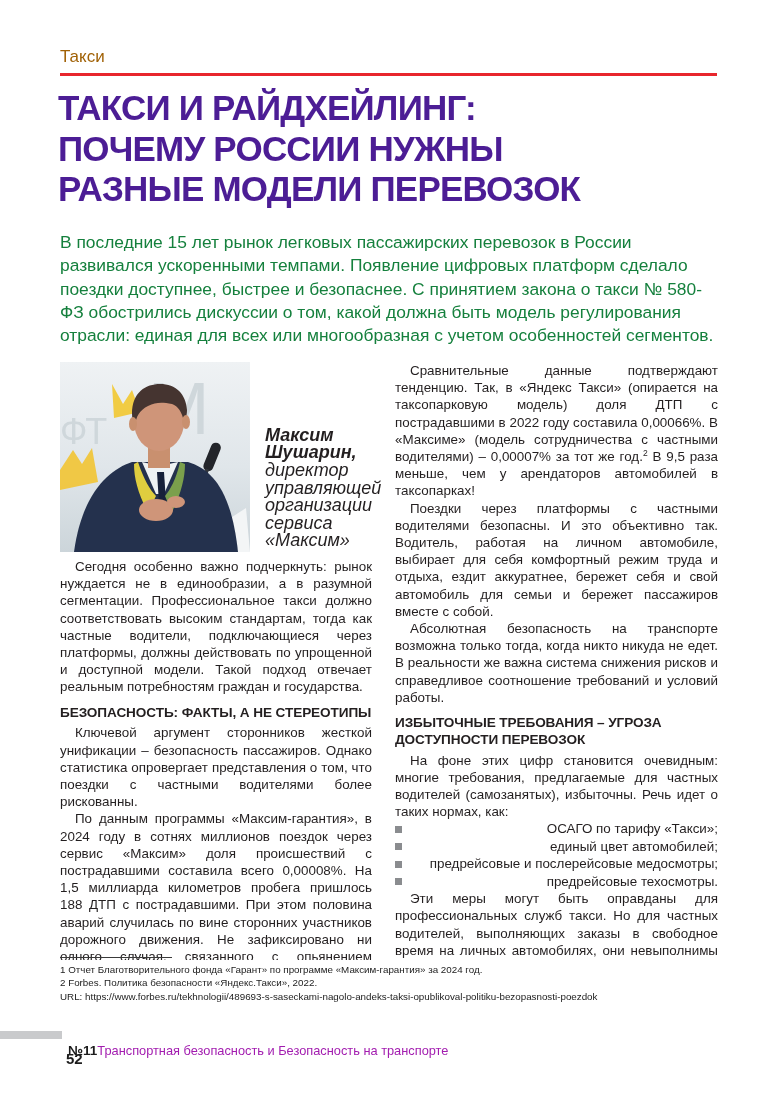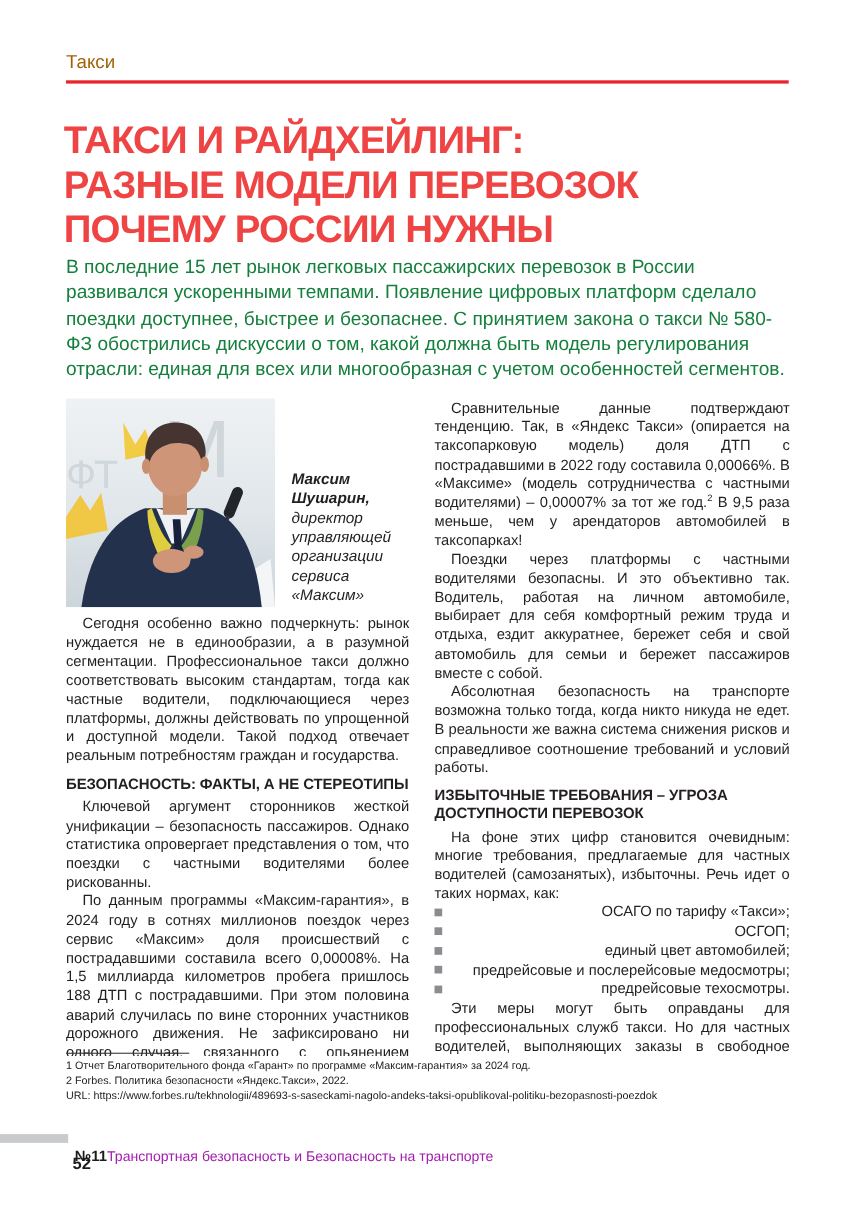--- a/index.html
+++ b/index.html
@@ -2,28 +2,28 @@
 <html lang="ru"><head>
 <meta charset="utf-8">
 <style>
   html,body{margin:0;padding:0;background:#ffffff;}
   .page{
     position:relative;width:776px;height:1096px;background:#ffffff;
     font-family:"Liberation Sans",sans-serif;color:#231f20;overflow:hidden;
   }
   .kicker{position:absolute;left:60px;top:47px;font-size:17px;color:#a16207;}
   .red-rule{position:absolute;left:60px;top:73px;width:657px;height:3px;background:#e8262d;}
-  .title{position:absolute;left:58px;top:108px;font-weight:700;font-size:35px;line-height:40.5px;letter-spacing:-0.8px;color:#ef4444;}
+  .title{position:absolute;left:58px;top:88px;font-weight:700;font-size:35px;line-height:40.5px;letter-spacing:-0.8px;color:#4c1d95;}
   .lead{position:absolute;left:60px;top:231px;width:660px;font-size:17.4px;line-height:23.3px;color:#15803d;text-align:left;}
   .columns{position:absolute;left:60px;top:362px;width:658px;height:598px;display:flex;gap:23px;overflow:hidden;}
   .col-left{flex:0 0 312px;width:312px;}
   .col-right{flex:1;min-width:0;}
   .photo-row{display:flex;gap:15px;align-items:flex-end;}
   .photo{width:190px;height:190px;flex:0 0 190px;display:block;}
-  .caption{font-style:italic;font-size:14px;line-height:17.6px;padding-bottom:2px;}
+  .caption{font-style:italic;font-size:18px;line-height:17.6px;padding-bottom:2px;}
   .caption .cap-name{font-weight:700;}
   .body-p{margin:0;font-size:13.4px;line-height:17.2px;text-align:justify;text-indent:15px;}
   .body-p.first{margin-top:6px;}
   .section-heading{margin:9px 0 3px;font-size:13.6px;font-weight:700;line-height:16.8px;letter-spacing:-0.1px;text-align:left;}
   sup.fn{font-size:8.5px;vertical-align:super;line-height:0;}
   ul.bullets{list-style:none;margin:0;padding:0;}
   ul.bullets li{position:relative;padding-left:19px;font-size:13.4px;line-height:17.4px;text-align:right;}
   ul.bullets .sq{position:absolute;left:0;top:5.5px;width:7px;height:7px;background:#8a8c8f;}
   .fn-rule{position:absolute;left:60px;top:957px;width:112px;height:1px;background:#3a3a3a;}
   .footnotes{position:absolute;left:60px;top:963px;width:660px;font-size:9.8px;line-height:13.4px;color:#1c1c1c;}
@@ -36,22 +36,22 @@
 </head>
 <body>
 
 <div class="page">
 
   <div class="kicker">Такси</div>
   <div class="red-rule"></div>
 
   <h1 class="title" style="margin:0;">
     <div>ТАКСИ И РАЙДХЕЙЛИНГ:</div>
+    <div>ПОЧЕМУ РОССИИ НУЖНЫ</div>
     <div>РАЗНЫЕ МОДЕЛИ ПЕРЕВОЗОК</div>
-    <div>ПОЧЕМУ РОССИИ НУЖНЫ</div>
   </h1>
 
   <div class="lead">В последние 15 лет рынок легковых пассажирских перевозок в России развивался ускоренными темпами. Появление цифровых платформ сделало поездки доступнее, быстрее и безопаснее. С принятием закона о такси № 580-ФЗ обострились дискуссии о том, какой должна быть модель регулирования отрасли: единая для всех или многообразная с учетом особенностей сегментов.</div>
 
   <div class="columns">
 
     <div class="col-left">
       <div class="photo-row">
         <svg class="photo" viewBox="0 0 190 190" role="img">
           <defs>
@@ -109,21 +109,20 @@
 
       <p class="body-p">Поездки через платформы с частными водителями безопасны. И это объективно так. Водитель, работая на личном автомобиле, выбирает для себя комфортный режим труда и отдыха, ездит аккуратнее, бережет себя и свой автомобиль для семьи и бережет пассажиров вместе с собой.</p>
       <p class="body-p">Абсолютная безопасность на транспорте возможна только тогда, когда никто никуда не едет. В реальности же важна система снижения рисков и справедливое соотношение требований и условий работы.</p>
 
       <h2 class="section-heading">ИЗБЫТОЧНЫЕ ТРЕБОВАНИЯ – УГРОЗА ДОСТУПНОСТИ ПЕРЕВОЗОК</h2>
 
       <p class="body-p">На фоне этих цифр становится очевидным: многие требования, предлагаемые для частных водителей (самозанятых), избыточны. Речь идет о таких нормах, как:</p>
 
       <ul class="bullets">
         <li><span class="sq"></span><span>ОСАГО по тарифу «Такси»;</span></li>
-        <li><span class="sq"></span><span>ОСГОП;</span></li>
         <li><span class="sq"></span><span>единый цвет автомобилей;</span></li>
         <li><span class="sq"></span><span>предрейсовые и послерейсовые медосмотры;</span></li>
         <li><span class="sq"></span><span>предрейсовые техосмотры.</span></li>
       </ul>
 
       <p class="body-p">Эти меры могут быть оправданы для профессиональных служб такси. Но для частных водителей, выполняющих заказы в свободное время на личных автомобилях, они невыполнимы ввиду отсутствия</p>
     </div>
   </div>
 
   <div class="fn-rule"></div>

